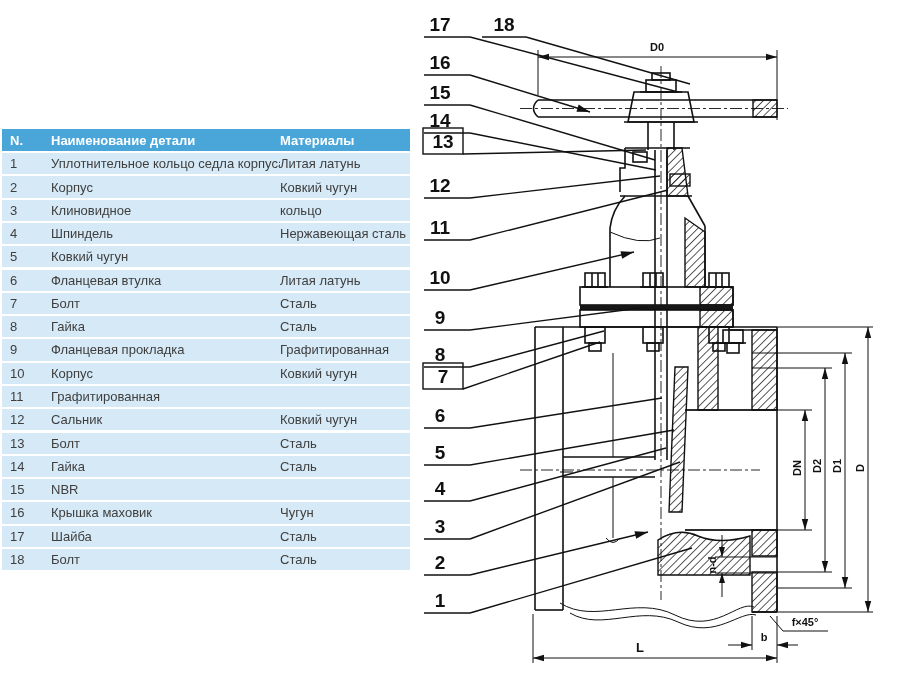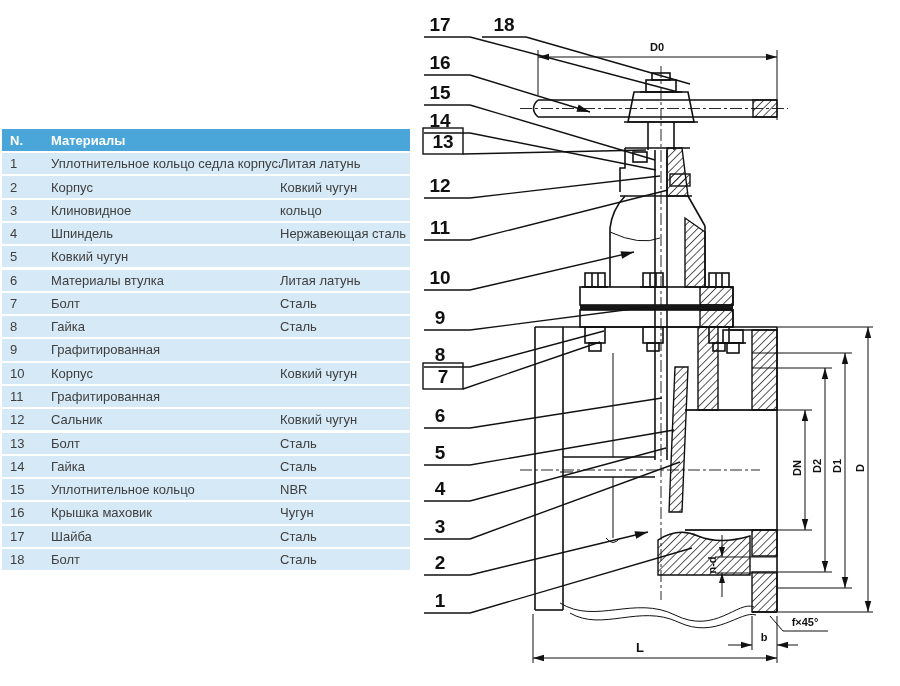--- a/index.html
+++ b/index.html
@@ -33,20 +33,21 @@
   .cl{stroke:#111;stroke-width:0.9;fill:none;stroke-dasharray:12 3 3 3;}
   .arr{fill:#111;stroke:none;}
   .hat{fill:url(#hatch);stroke:#111;stroke-width:1.4;}
 </style>
 </head>
 <body>
 
 <div class="ptable">
   <div class="prow phead">
     <div class="c-num">N.</div>
+    <div class="c-name">Наименование детали</div>
     <div class="c-mat">Материалы</div>
   </div>
   <div class="prow">
       <div class="c-num">1</div>
       <div class="c-name">Уплотнительное кольцо седла корпуса</div>
       <div class="c-mat">Литая латунь</div>
     </div>
   <div class="prow">
       <div class="c-num">2</div>
       <div class="c-name">Корпус</div>
@@ -61,35 +62,36 @@
       <div class="c-num">4</div>
       <div class="c-name">Шпиндель</div>
       <div class="c-mat">Нержавеющая сталь</div>
     </div>
   <div class="prow">
       <div class="c-num">5</div>
       <div class="c-mat">Ковкий чугун</div>
     </div>
   <div class="prow">
       <div class="c-num">6</div>
-      <div class="c-name">Материалы втулка</div>
+      <div class="c-name">Фланцевая втулка</div>
       <div class="c-mat">Литая латунь</div>
     </div>
   <div class="prow">
       <div class="c-num">7</div>
       <div class="c-name">Болт</div>
       <div class="c-mat">Сталь</div>
     </div>
   <div class="prow">
       <div class="c-num">8</div>
       <div class="c-name">Гайка</div>
       <div class="c-mat">Сталь</div>
     </div>
   <div class="prow">
       <div class="c-num">9</div>
+      <div class="c-name">Фланцевая прокладка</div>
       <div class="c-mat">Графитированная</div>
     </div>
   <div class="prow">
       <div class="c-num">10</div>
       <div class="c-name">Корпус</div>
       <div class="c-mat">Ковкий чугун</div>
     </div>
   <div class="prow">
       <div class="c-num">11</div>
       <div class="c-mat">Графитированная</div>
@@ -104,21 +106,20 @@
       <div class="c-name">Болт</div>
       <div class="c-mat">Сталь</div>
     </div>
   <div class="prow">
       <div class="c-num">14</div>
       <div class="c-name">Гайка</div>
       <div class="c-mat">Сталь</div>
     </div>
   <div class="prow">
       <div class="c-num">15</div>
-      <div class="c-name">Уплотнительное кольцо</div>
       <div class="c-mat">NBR</div>
     </div>
   <div class="prow">
       <div class="c-num">16</div>
       <div class="c-name">Крышка маховик</div>
       <div class="c-mat">Чугун</div>
     </div>
   <div class="prow">
       <div class="c-num">17</div>
       <div class="c-name">Шайба</div>

